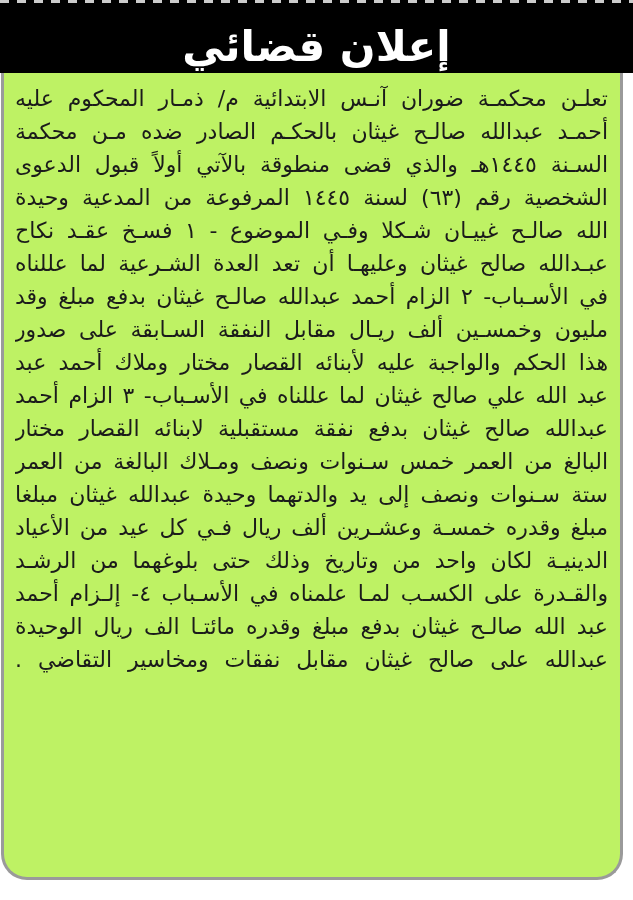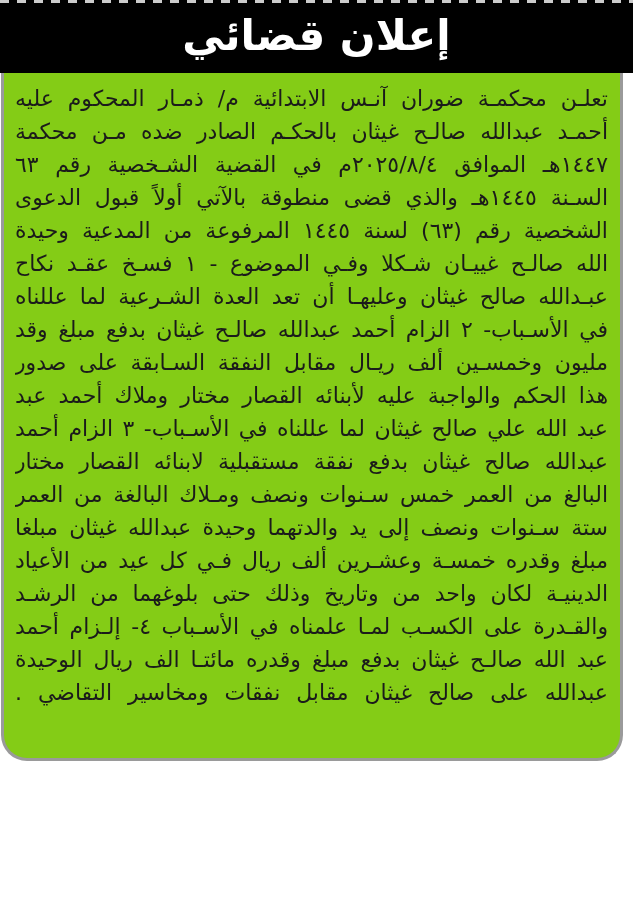--- a/index.html
+++ b/index.html
@@ -27,41 +27,41 @@
       var(--dash-color) 0 9px,
       transparent 9px 17px);
     z-index:3;
   }
   .banner{
     position:relative;
     width:633px;
     height:73px;
     background:var(--banner-bg);
     display:flex;
-    align-items:center;
+    align-items:flex-end;
     justify-content:center;
     z-index:1;
   }
   .banner-title{
     color:var(--banner-text);
     font-size:42px;
     font-weight:bold;
     direction:rtl;
     letter-spacing:0px;
     padding-bottom:2px;
   }
   .notice-box{
     position:relative;
     margin-left:1px;
     margin-right:10px;
-    height:688px;
+    height:807px;
     border:3px solid var(--border-color);
     border-top:none;
     border-radius:0 0 26px 26px;
-    background:#84cc16;
+    background:#bef264;
     padding:9px 12px 0 11px;
   }
   .notice-line{
     direction:rtl;
     unicode-bidi:embed;
     text-align:justify;
     text-align-last:justify;
     text-justify:inter-word;
     font-size:22px;
     line-height:33px;
@@ -75,21 +75,20 @@
 
 <div class="page">
   <div class="perforation"></div>
   <div class="banner">
     <div class="banner-title">إعلان قضائي</div>
   </div>
   <div class="notice-box">
     <div>
         <div class="notice-line">تعلـن محكمـة ضوران آنـس الابتدائية م/ ذمـار المحكوم عليه</div>
         <div class="notice-line">أحمـد عبدالله صالـح غيثان بالحكـم الصادر ضده مـن محكمة</div>
-        <div class="notice-line">١٤٤٧هـ الموافق ٢٠٢٥/٨/٤م في القضية الشـخصية رقم ٦٣</div>
         <div class="notice-line">السـنة ١٤٤٥هـ والذي قضى منطوقة بالآتي أولاً قبول الدعوى</div>
         <div class="notice-line">الشخصية رقم (٦٣) لسنة ١٤٤٥ المرفوعة من المدعية وحيدة</div>
         <div class="notice-line">الله صالـح غييـان شـكلا وفـي الموضوع - ١ فسـخ عقـد نكاح</div>
         <div class="notice-line">عبـدالله صالح غيثان وعليهـا أن تعد العدة الشـرعية لما عللناه</div>
         <div class="notice-line">في الأسـباب- ٢ الزام أحمد عبدالله صالـح غيثان بدفع مبلغ وقد</div>
         <div class="notice-line">مليون وخمسـين ألف ريـال مقابل النفقة السـابقة على صدور</div>
         <div class="notice-line">هذا الحكم والواجبة عليه لأبنائه القصار مختار وملاك أحمد عبد</div>
         <div class="notice-line">عبد الله علي صالح غيثان لما عللناه في الأسـباب- ٣ الزام أحمد</div>
         <div class="notice-line">عبدالله صالح غيثان بدفع نفقة مستقبلية لابنائه القصار مختار</div>
         <div class="notice-line">البالغ من العمر خمس سـنوات ونصف ومـلاك البالغة من العمر</div>

